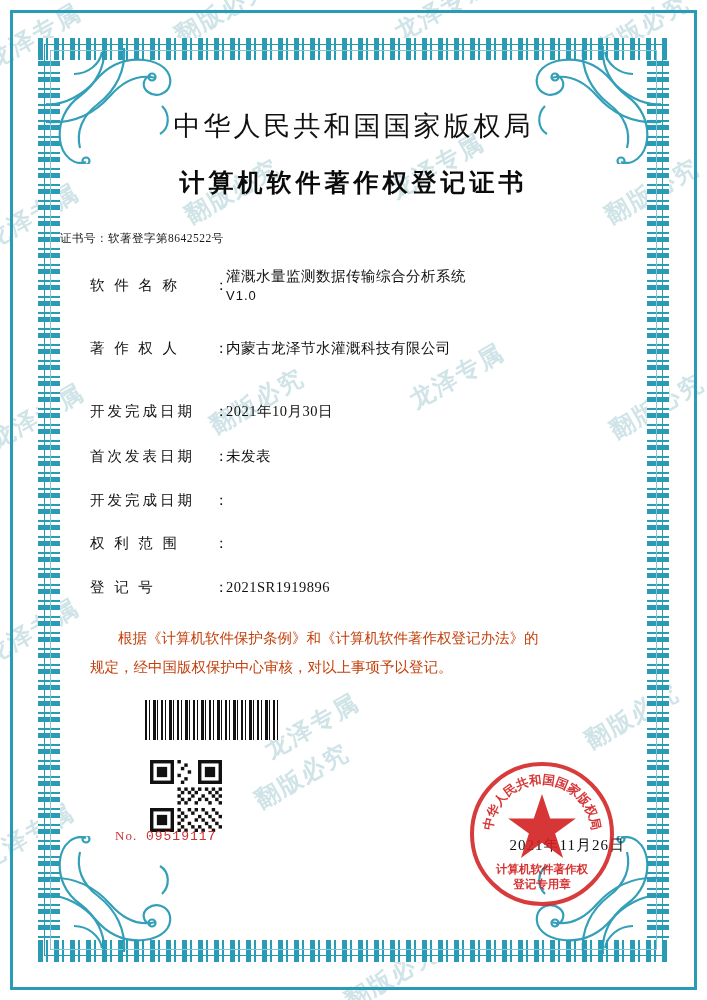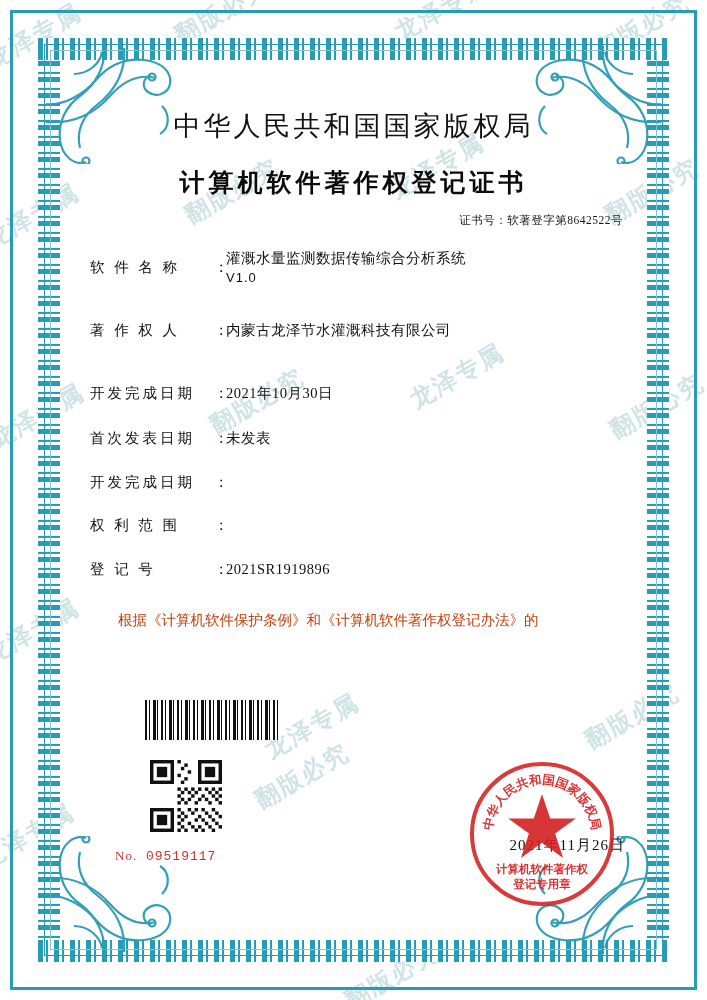--- a/index.html
+++ b/index.html
@@ -126,24 +126,24 @@
   .title-sub {
     text-align: center;
     font-size: 25px;
     letter-spacing: 4px;
     color: #0b0b0b;
     margin-top: 22px;
     font-weight: bold;
     font-family: "Liberation Serif", serif;
   }
   .cert-no {
-    text-align: right;
+    text-align: left;
     font-size: 11.5px;
     color: #1a1a1a;
-    margin-top: 14px;
+    margin-top: 32px;
     padding-right: 24px;
     letter-spacing: 0.5px;
   }
 
   .fields {
     margin-top: 20px;
     padding-left: 30px;
   }
   .field-row {
     display: flex;
@@ -211,21 +211,21 @@
   
   .seal {
     position: absolute;
     left: 408px; top: 700px;
     width: 148px; height: 148px;
     z-index: 22;
   }
 
   .serial {
     position: absolute;
-    left: 55px; top: 788px;
+    left: 55px; top: 768px;
     font-size: 13px;
     color: #c33;
     font-family: "Liberation Mono", monospace;
     letter-spacing: 1px;
     z-index: 21;
   }
   .serial .no-label {
     color: #c33;
     font-family: "Liberation Serif", serif;
   }
@@ -349,20 +349,21 @@
       <div class="field-row">
         <div class="field-label">登 记 号</div>
         <div class="field-colon">：</div>
         <div class="field-value">2021SR1919896</div>
       </div>
 
     </div>
 
     <div class="statement">
       <span class="indent"></span><span>根据《计算机软件保护条例》和《计算机软件著作权登记办法》的</span><br>
+      <span>规定，经中国版权保护中心审核，对以上事项予以登记。</span>
     </div>
 
     <div class="barcode"></div>
 
     <svg class="qrcode" viewBox="0 0 21 21">
       <rect width="21" height="21" fill="#fff"></rect>
       <g fill="#111">
         <rect x="0" y="0" width="7" height="1"></rect>
           <rect x="0" y="6" width="7" height="1"></rect>
         <rect x="0" y="0" width="1" height="7"></rect>

